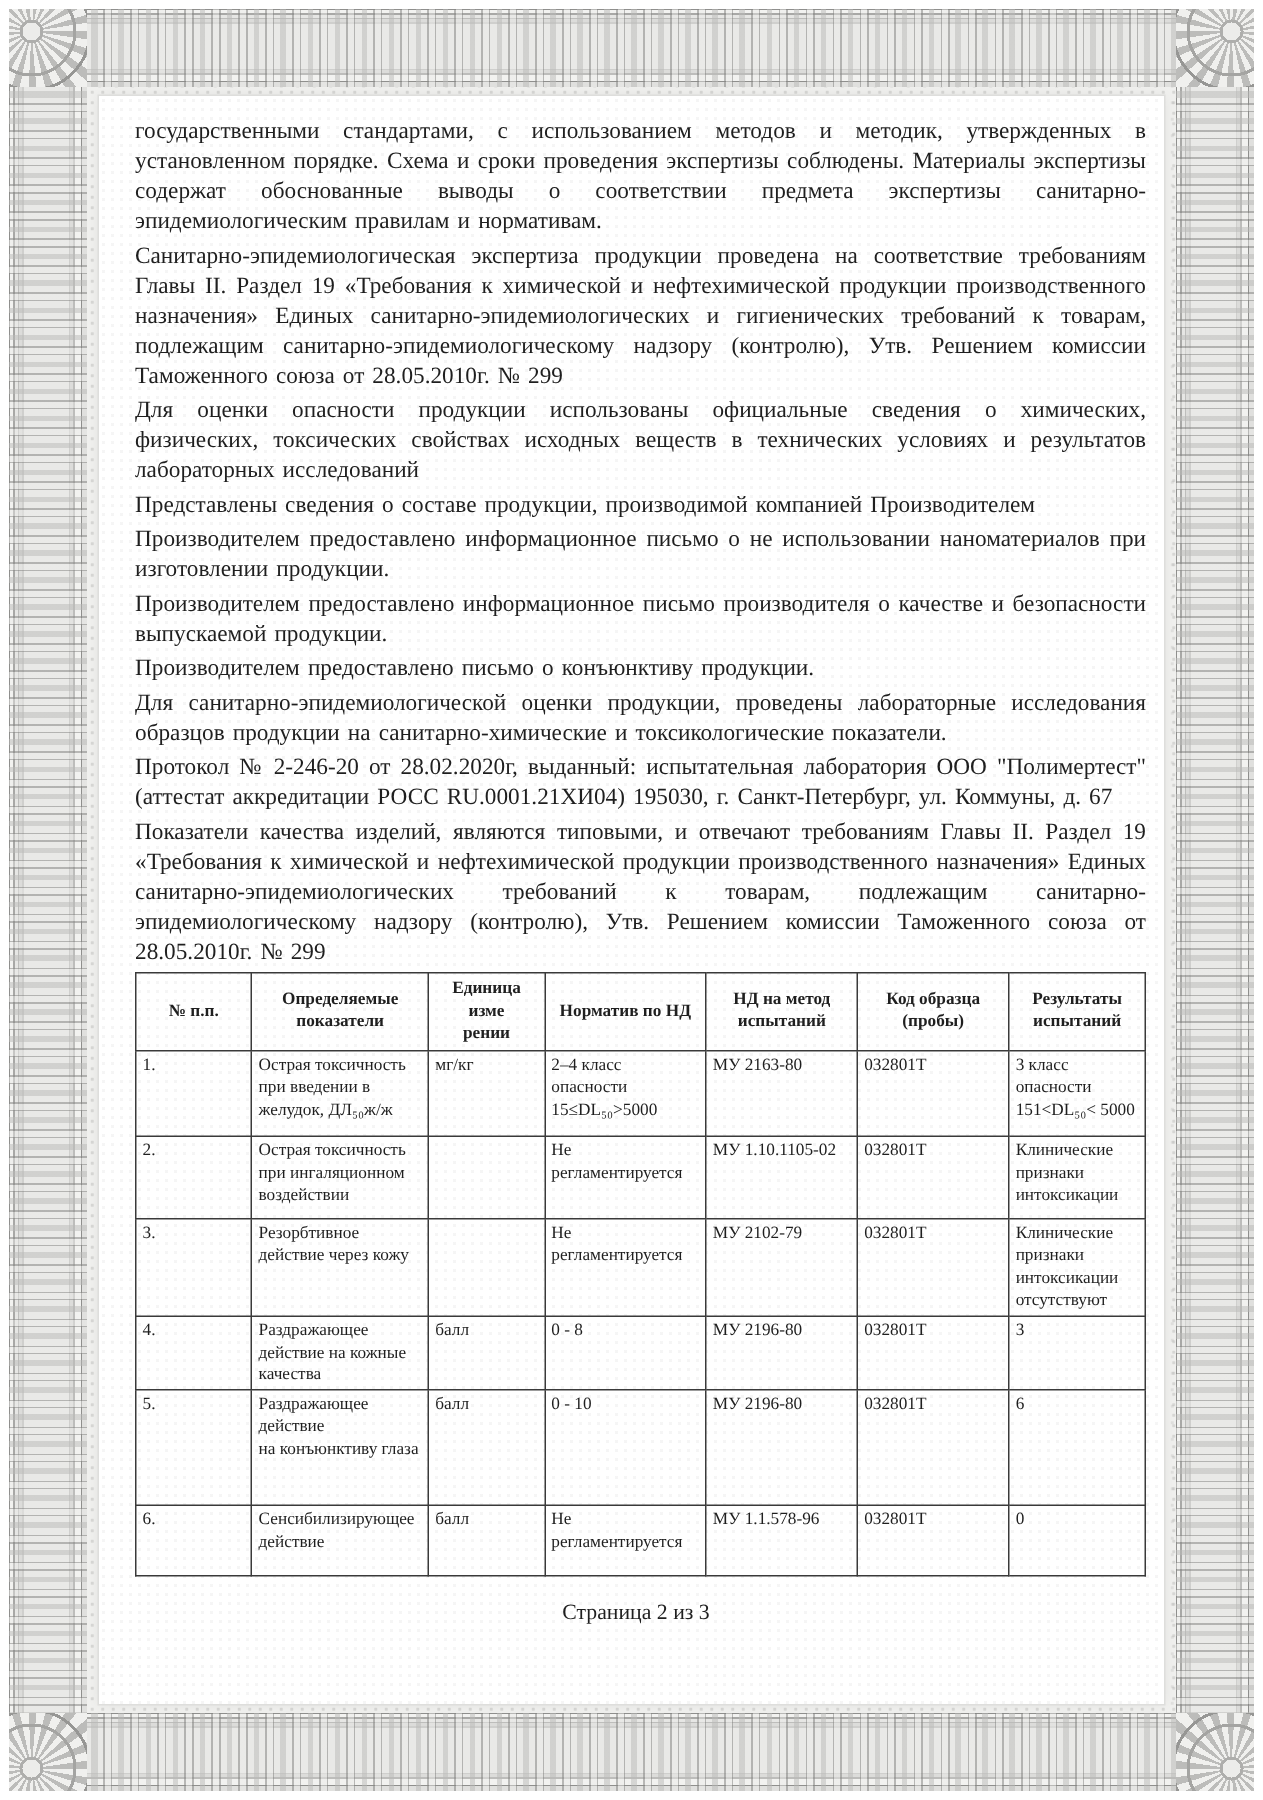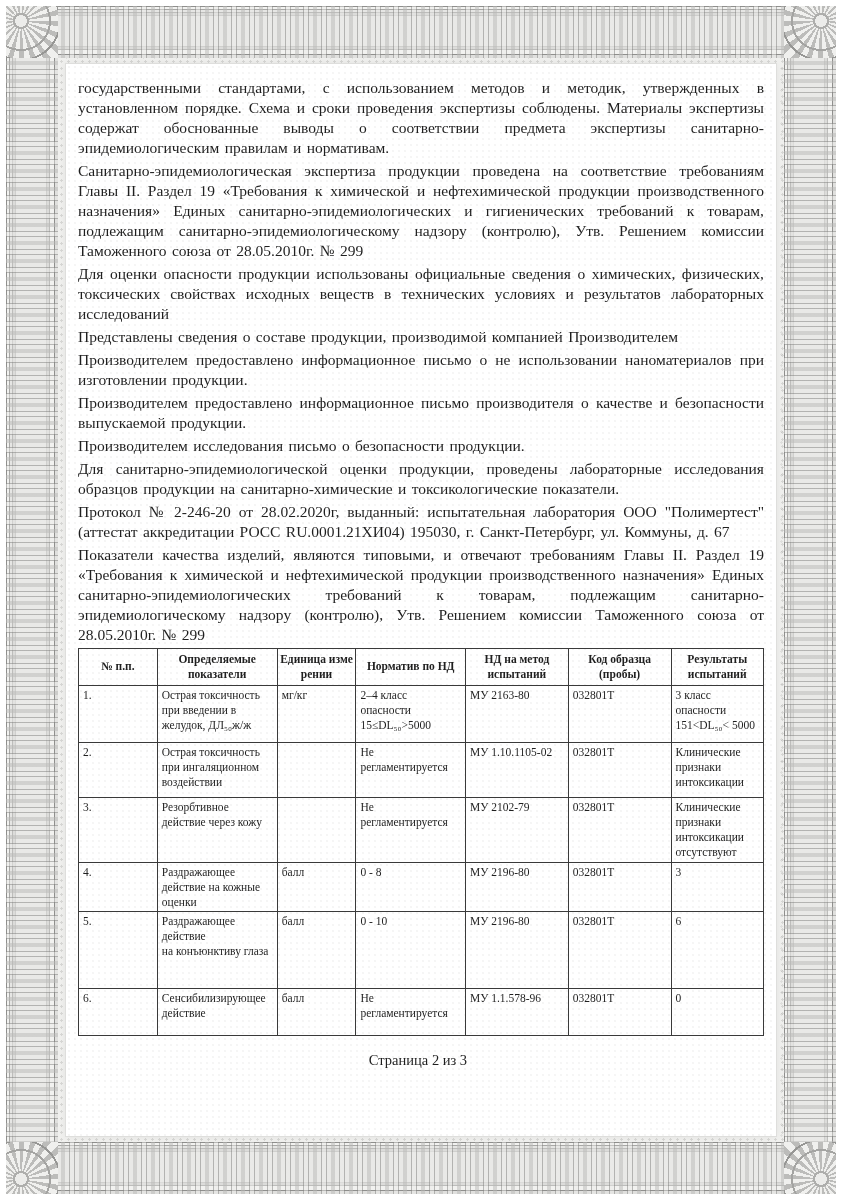--- a/index.html
+++ b/index.html
@@ -40,21 +40,21 @@
   .paper{
     position:absolute;inset:58px;background-color:#f0f0ee;
     background-image:
       radial-gradient(rgba(115,115,113,.20) 1px, rgba(0,0,0,0) 1.3px),
       radial-gradient(rgba(115,115,113,.13) 1px, rgba(0,0,0,0) 1.3px);
     background-size:7px 7px,11px 11px;background-position:0 0,3px 5px;
   }
   .sheet{
     position:absolute;inset:6px 8px;background:#ffffff;
     box-shadow:0 0 0 1px #dededc, 0 0 8px rgba(0,0,0,.07);
-    padding:14px 12px 10px 12px;box-sizing:border-box;
+    padding:14px 12px 10px 24px;box-sizing:border-box;
     background-image:radial-gradient(rgba(120,120,118,.07) 1px, rgba(0,0,0,0) 1.2px);
     background-size:6px 6px;
   }
   
   .bodytext p{
     margin:0 0 3px 0;font-size:15.5px;line-height:20px;text-align:justify;word-spacing:1.5px;
   }
   .bodytext p.bold{font-weight:bold;}
   
   table.results{
@@ -94,21 +94,21 @@
   <div class="paper">
     <div class="sheet">
 
       <div class="bodytext">
         <p>государственными стандартами, с использованием методов и методик, утвержденных в установленном порядке. Схема и сроки проведения экспертизы соблюдены. Материалы экспертизы содержат обоснованные выводы о соответствии предмета экспертизы санитарно-эпидемиологическим правилам и нормативам.</p>
         <p>Санитарно-эпидемиологическая экспертиза продукции проведена на соответствие требованиям Главы II. Раздел 19 «Требования к химической и нефтехимической продукции производственного назначения» Единых санитарно-эпидемиологических и гигиенических требований к товарам, подлежащим санитарно-эпидемиологическому надзору (контролю), Утв. Решением комиссии Таможенного союза от 28.05.2010г. № 299</p>
         <p>Для оценки опасности продукции использованы официальные сведения о химических, физических, токсических свойствах исходных веществ в технических условиях и результатов лабораторных исследований</p>
         <p>Представлены сведения о составе продукции, производимой компанией Производителем</p>
         <p>Производителем предоставлено информационное письмо о не использовании наноматериалов при изготовлении продукции.</p>
         <p>Производителем предоставлено информационное письмо производителя о качестве и безопасности выпускаемой продукции.</p>
-        <p>Производителем исследования письмо о безопасности продукции.</p>
+        <p>Производителем предоставлено письмо о конъюнктиву продукции.</p>
         <p>Для санитарно-эпидемиологической оценки продукции, проведены лабораторные исследования образцов продукции  на санитарно-химические и токсикологические показатели.</p>
         <p>Протокол № 2-246-20 от 28.02.2020г, выданный: испытательная лаборатория ООО "Полимертест" (аттестат аккредитации РОСС RU.0001.21ХИ04) 195030, г. Санкт-Петербург, ул. Коммуны, д. 67</p>
         <p>Показатели качества изделий, являются типовыми, и отвечают требованиям Главы II. Раздел 19 «Требования к химической и нефтехимической продукции производственного назначения» Единых санитарно-эпидемиологических требований к товарам, подлежащим санитарно-эпидемиологическому надзору (контролю), Утв. Решением комиссии Таможенного союза от 28.05.2010г. № 299</p>
       </div>
 
       <table class="results">
         <colgroup>
           <col style="width:11.5%">
             <col style="width:17.5%">
             <col style="width:11.5%">
@@ -167,21 +167,21 @@
 регламентируется</td>
             <td>МУ 2102-79</td>
             <td>032801Т</td>
             <td>Клинические
 признаки
 интоксикации
 отсутствуют</td>
           </tr>
           <tr class="r3">
             <td class="al">4.</td>
-            <td class="al">Раздражающее действие  на кожные оценки</td>
+            <td class="al">Раздражающее действие  на кожные качества</td>
             <td>балл</td>
             <td>0 - 8</td>
             <td>МУ 2196-80</td>
             <td>032801Т</td>
             <td>3</td>
           </tr>
           <tr class="r4">
             <td class="al">5.</td>
             <td class="al">Раздражающее действие
 на конъюнктиву глаза</td>

